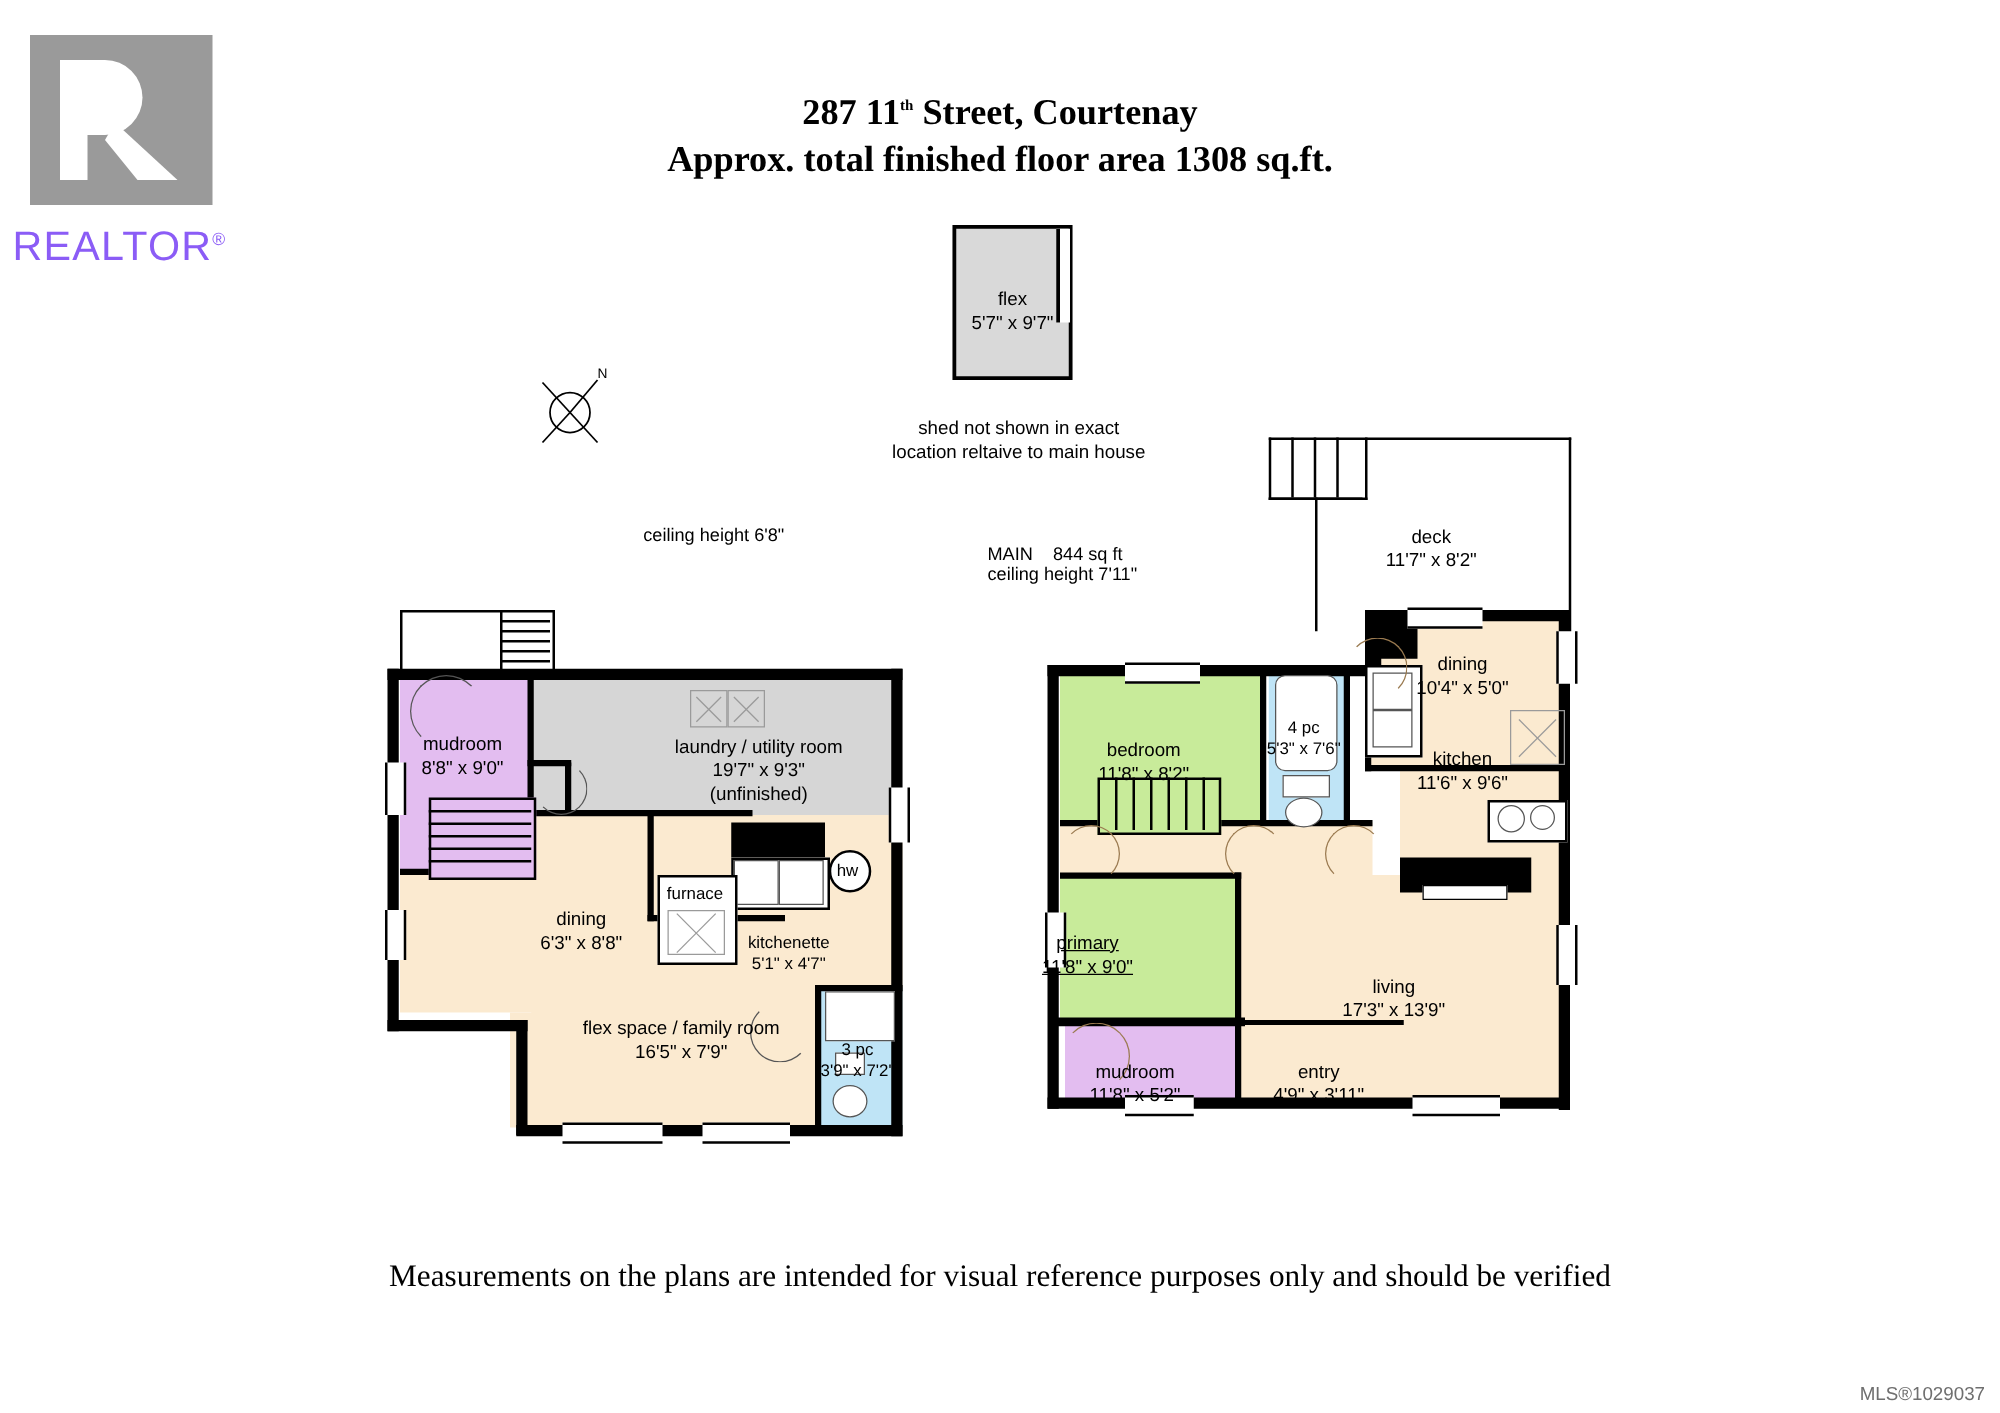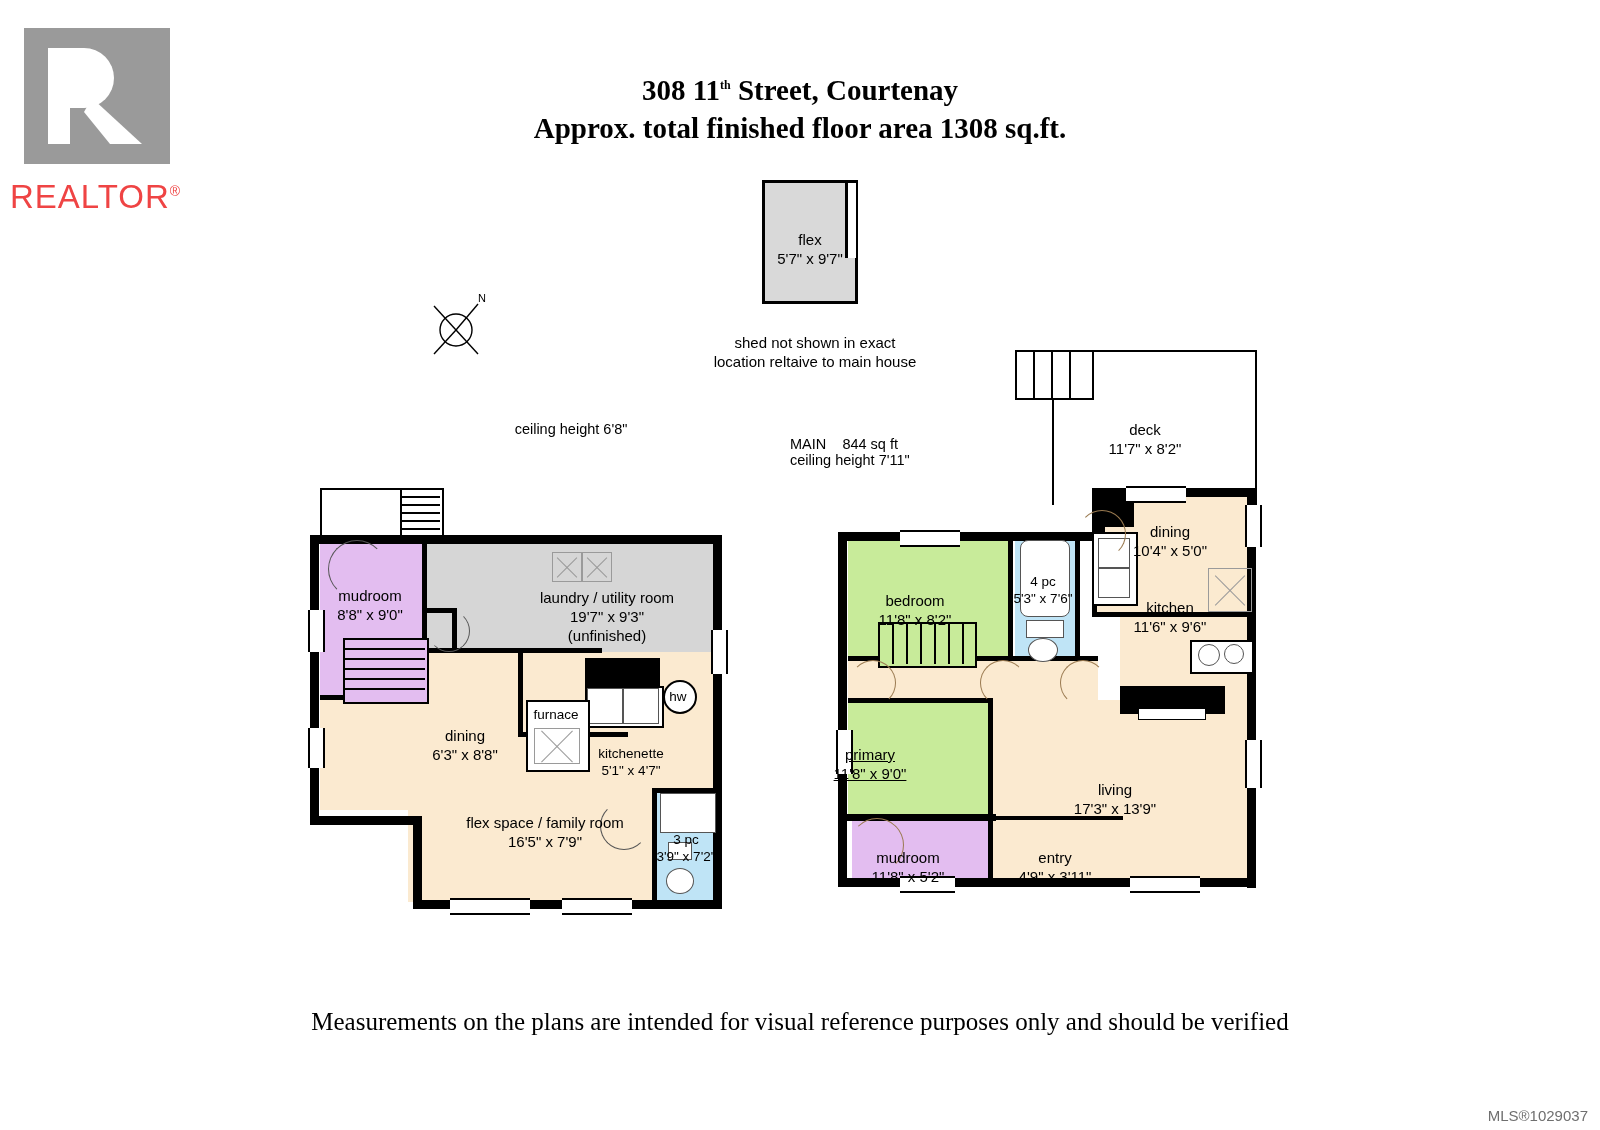--- a/index.html
+++ b/index.html
@@ -7,21 +7,21 @@
     width:1600px;height:1130px;position:relative;
     background:#ffffff;
     font-family:"Liberation Sans", sans-serif;
     color:#000;
     overflow:hidden;
   }
   .abs{position:absolute;}
   
   #realtor-logo{left:10px;top:18px;width:200px;height:200px;}
   #realtor-logo .mark{position:absolute;left:12px;top:8px;width:150px;height:140px;}
-  #realtor-logo .word{position:absolute;left:0px;top:160px;font-size:33px;letter-spacing:1px;color:#ef4444;font-family:"Liberation Sans",sans-serif;font-weight:400;}
+  #realtor-logo .word{position:absolute;left:0px;top:160px;font-size:33px;letter-spacing:1px;color:#8b5cf6;font-family:"Liberation Sans",sans-serif;font-weight:400;}
   #realtor-logo .reg{font-size:14px;vertical-align:super;}
   
   #title-line1{left:0;top:74px;width:1600px;text-align:center;font-family:"Liberation Serif",serif;font-weight:bold;font-size:29px;}
   #title-line2{left:0;top:112px;width:1600px;text-align:center;font-family:"Liberation Serif",serif;font-weight:bold;font-size:29px;}
   #title-line1 sup{font-size:12px;}
   #footer-note{left:0;top:1008px;width:1600px;text-align:center;font-family:"Liberation Serif",serif;font-size:25px;}
   #mls{right:12px;bottom:6px;font-size:15px;color:#6f6f6f;font-family:"Liberation Sans",sans-serif;}
   
   .lbl{font-size:15px;line-height:19px;text-align:center;font-family:"Liberation Sans",sans-serif;}
   .lbl.small{font-size:13.5px;line-height:17px;}
@@ -69,21 +69,21 @@
       <rect x="2" y="2" width="146" height="136" fill="#9a9a9a"></rect>
       <path d="M26 22 H62 a30 30 0 0 1 0 60 H26 Z" fill="#ffffff"></path>
       <rect x="26" y="22" width="22" height="96" fill="#ffffff"></rect>
       <path d="M70 72 L120 118 H88 L62 86 Z" fill="#ffffff"></path>
     </svg>
   </div>
   <div class="word"><span>REALTOR</span><span class="reg">®</span></div>
 </div>
 
 <div class="abs" id="title-line1">
-  <span>308 11</span><sup>th</sup><span> Street, Courtenay</span>
+  <span>287 11</span><sup>th</sup><span> Street, Courtenay</span>
 </div>
 <div class="abs" id="title-line2">Approx. total finished floor area 1308 sq.ft.</div>
 
 <div class="abs" id="compass">
   <svg width="80" height="80" viewBox="0 0 80 80">
     <circle cx="36" cy="42" r="16" fill="none" stroke="#000" stroke-width="1.4"></circle>
     <path d="M36 42 L58 16" stroke="#000" stroke-width="1.4" fill="none"></path>
     <path d="M36 42 L14 18" stroke="#000" stroke-width="1.4" fill="none"></path>
     <path d="M36 42 L14 66" stroke="#000" stroke-width="1.4" fill="none"></path>
     <path d="M36 42 L58 66" stroke="#000" stroke-width="1.4" fill="none"></path>

